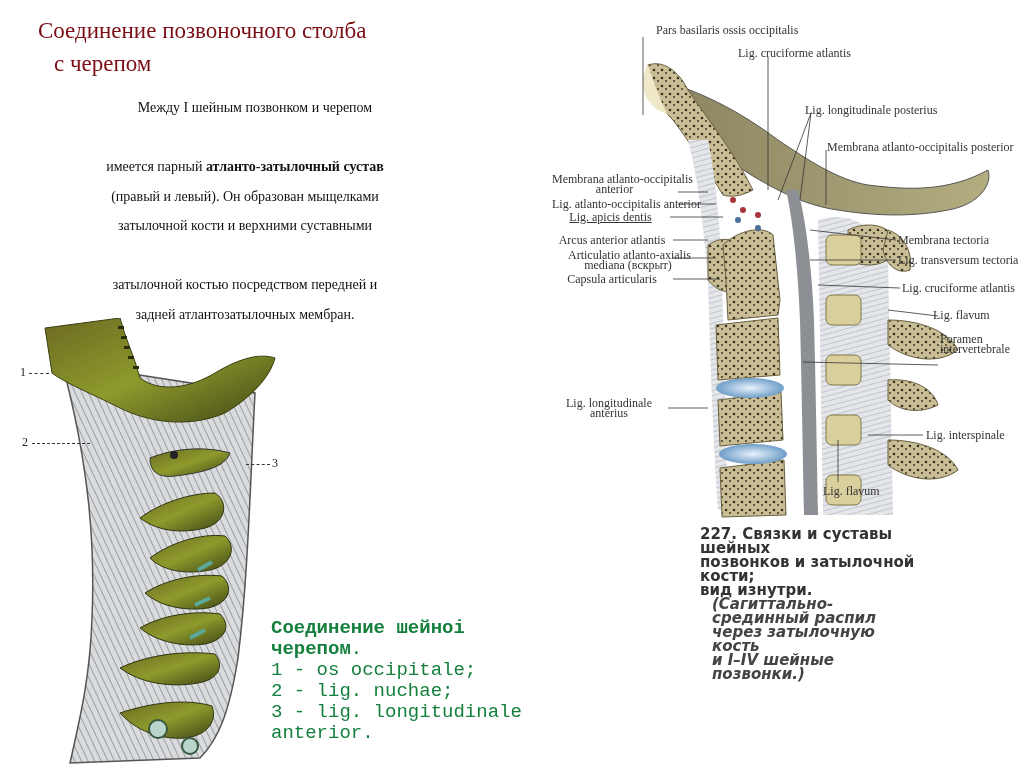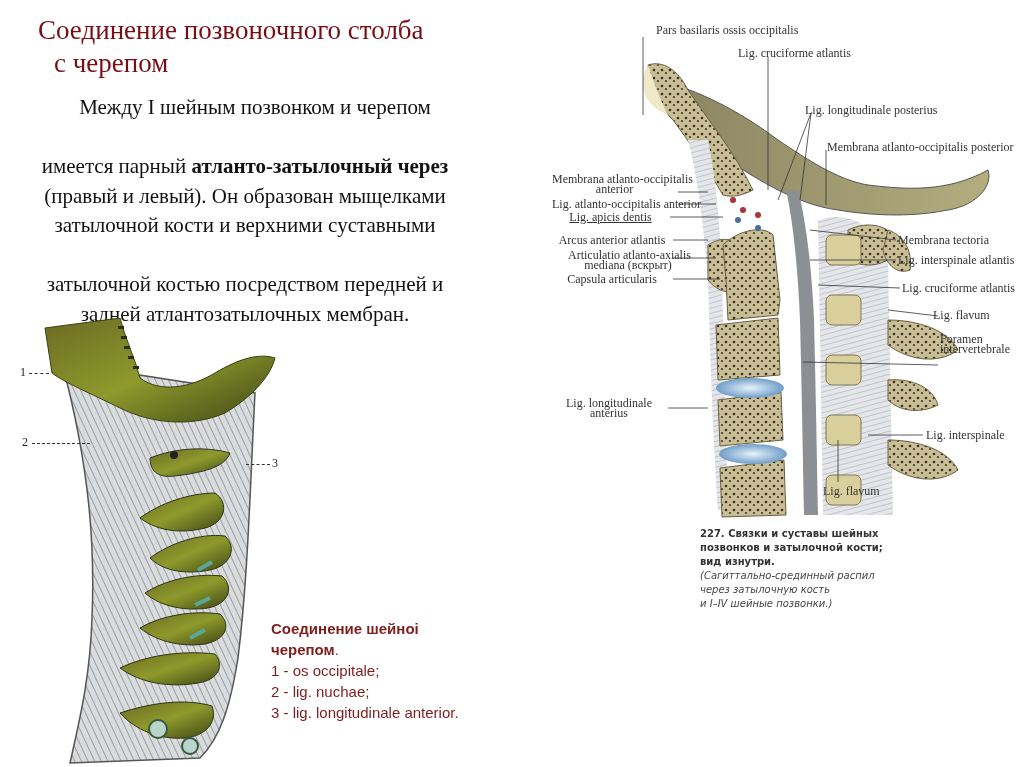--- a/index.html
+++ b/index.html
@@ -1,55 +1,55 @@
 <!DOCTYPE html>
 <html><head>
 <meta charset="utf-8">
 <style>
   html, body { margin:0; padding:0; }
   body { width:1024px; height:767px; background:#ffffff; position:relative; overflow:hidden;
          font-family:"Liberation Serif", "DejaVu Serif", serif; color:#111; }
   .title { position:absolute; left:8px; top:14px; width:470px; color:#7a0d14;
-           font-size:27px; line-height:33px; }
+           font-size:23px; line-height:33px; }
   .title .l1 { display:block; padding-left:30px; }
   .title .l2 { display:block;margin-left:46px; }
   .body-text { position:absolute; left:8px; top:93px; width:474px; text-align:center;
-               font-size:21px; line-height:29.5px; color:#111; }
+               font-size:14px; line-height:29.5px; color:#111; }
   .body-text .p1 { display:block; padding-left:20px; }
   .body-text b { font-weight:bold; }
 
   .fig1 { position:absolute; left:0px; top:318px; width:290px; height:449px; }
   .fig1-label { position:absolute; font-family:"Liberation Serif", serif; font-size:12px; color:#222; }
   .fig1-leader { position:absolute; border-top:1px dashed #333; height:0; }
 
   .caption1 { position:absolute; left:271px; top:618px; width:300px;
-              font-family:Liberation Sans, sans-serif; font-size:15px; line-height:21px; color:#7f1d1d; }
+              font-family:Liberation Mono, monospace; font-size:19px; line-height:21px; color:#15803d; }
   .caption1 .bold { font-weight:bold; display:block; white-space:nowrap; overflow:hidden; width:220px; }
 
   .fig2 { position:absolute; left:548px; top:20px; width:476px; height:500px; }
   .lbl { position:absolute; font-family:"Liberation Serif", serif; font-size:12px; color:#333;
          white-space:nowrap; line-height:10px; }
   .lbl.r { text-align:center; }
 
   .caption2 { position:absolute; left:700px; top:527px; width:220px;
-              font-family:"DejaVu Sans", sans-serif; font-size:10px; line-height:14px; color:#333; }
+              font-family:"DejaVu Sans", sans-serif; font-size:15px; line-height:14px; color:#333; }
   .caption2 .ttl { font-weight:bold; display:block; }
-  .caption2 .sub { font-style:italic; font-weight:normal; display:block; color:#444; }
+  .caption2 .sub { font-style:italic; font-weight:bold; display:block; color:#444;margin-left:12px; }
 </style>
 </head>
 <body>
 
 <div class="title">
   <span class="l1">Соединение позвоночного столба</span>
   <span class="l2">с черепом</span>
 </div>
 
 <div class="body-text">
   <span class="p1">Между I шейным позвонком и черепом</span><br>
-  <span><span>имеется парный </span><b>атланто-затылочный через</b></span><br>
+  <span><span>имеется парный </span><b>атланто-затылочный сустав</b></span><br>
   <span>(правый и левый). Он образован мыщелками</span><br>
   <span>затылочной кости и верхними суставными</span><br>
   <br>
   <span>затылочной костью посредством передней и</span><br>
   <span>задней атлантозатылочных мембран.</span>
 </div>
 
 <div class="fig1">
   <svg width="290" height="449" viewBox="0 0 290 449">
     <defs>
@@ -207,21 +207,21 @@
   <span class="lbl" style="left:190px;top:28px;">Lig. cruciforme atlantis</span>
   <span class="lbl" style="left:257px;top:85px;text-align:right;">Lig. longitudinale posterius</span>
   <span class="lbl" style="left:279px;top:122px;">Membrana atlanto-occipitalis posterior</span>
   <span class="lbl r" style="left:4px;top:154px;width:125px;"><span>Membrana atlanto-occipitalis</span><br><span>anterior</span></span>
   <span class="lbl r" style="left:4px;top:179px;width:125px;">Lig. atlanto-occipitalis anterior</span>
   <span class="lbl r" style="left:4px;top:192px;width:117px;text-decoration:underline;">Lig. apicis dentis</span>
   <span class="lbl r" style="left:4px;top:215px;width:120px;">Arcus anterior atlantis</span>
   <span class="lbl r" style="left:20px;top:230px;width:120px;"><span>Articulatio atlanto-axialis</span><br><span>mediana (вскрыт)</span></span>
   <span class="lbl r" style="left:4px;top:254px;width:120px;">Capsula articularis</span>
   <span class="lbl" style="left:350px;top:215px;">Membrana tectoria</span>
-  <span class="lbl" style="left:350px;top:235px;">Lig. interspinale atlantis</span>
+  <span class="lbl" style="left:350px;top:235px;">Lig. transversum tectoria</span>
   <span class="lbl" style="left:354px;top:263px;">Lig. cruciforme atlantis</span>
   <span class="lbl" style="left:385px;top:290px;">Lig. flavum</span>
   <span class="lbl" style="left:392px;top:314px;"><span>Foramen</span><br><span>intervertebrale</span></span>
   <span class="lbl r" style="left:4px;top:378px;width:114px;"><span>Lig. longitudinale</span><br><span>anterius</span></span>
   <span class="lbl" style="left:378px;top:410px;">Lig. interspinale</span>
   <span class="lbl" style="left:275px;top:466px;">Lig. flavum</span>
 </div>
 
 <div class="caption2">
   <span class="ttl"><span>227.</span> <span>Связки и суставы шейных</span></span>

